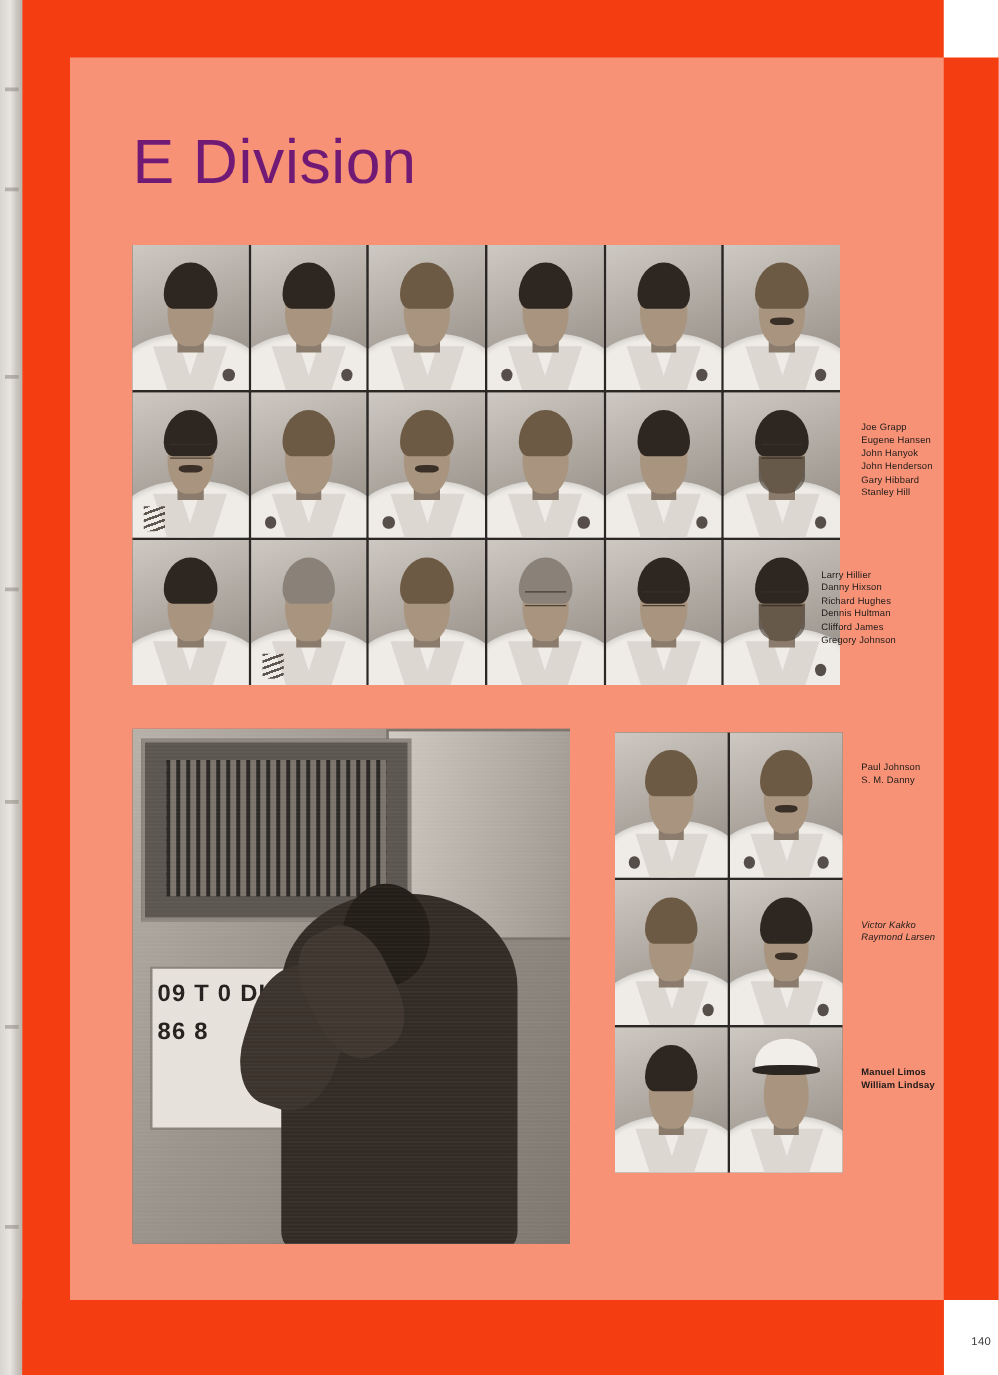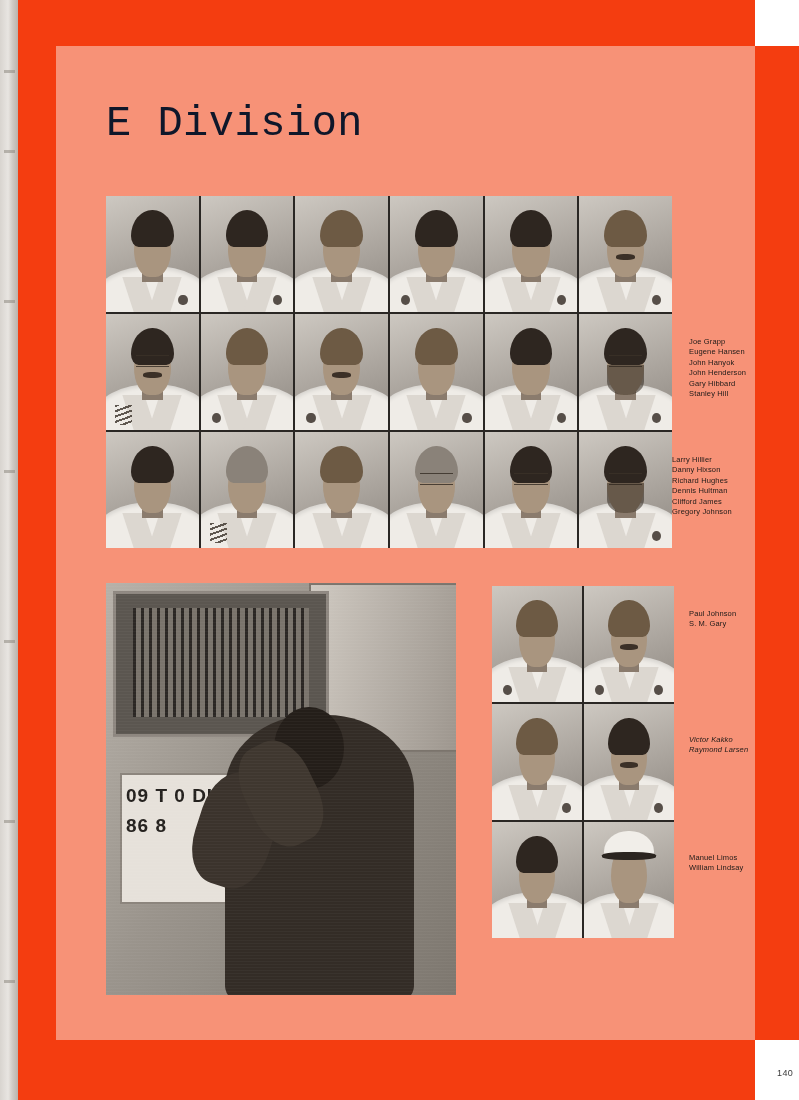--- a/index.html
+++ b/index.html
@@ -78,25 +78,25 @@
     bottom: 22px;
     font-size: 9px;
     color: #3a3a3a;
     letter-spacing: 0.3px;
   }
   
   .title {
     position: absolute;
     left: 106px;
     top: 100px;
-    font-size: 42px;
+    font-size: 50px;
     font-weight: 400;
-    color: #0f172a;
+    color: #701a75;
     letter-spacing: 0.5px;
-    font-family: Liberation Mono, monospace;
+    font-family: Liberation Sans, sans-serif;
   }
 
   
   .grid-block {
     position: absolute;
     background: #2a2724;
     display: grid;
     gap: 2px;
     padding: 0;
     box-sizing: border-box;
@@ -353,24 +353,24 @@
   .caption {
     position: absolute;
     font-size: 7.5px;
     line-height: 10.4px;
     color: #1d1a18;
     letter-spacing: 0.15px;
     white-space: pre-line;
   }
   #cap-row1 { left: 689px; top: 218px; }
   #cap-row2 { left: 689px; top: 337px; }
-  #cap-row3 { left: 672px; top: 455px; }
+  #cap-row3 { left: 657px; top: 455px; }
   #cap-r1   { left: 689px; top: 609px; }
   #cap-r2   { left: 689px; top: 735px; font-style: italic; }
-  #cap-r3   { left: 689px; top: 853px; }
+  #cap-r3   { left: 689px; top: 853px; font-weight: bold; }
 </style>
 </head>
 <body>
 
 <div id="page">
 
   <div class="binding">
     <div class="binding-notch" style="top:70px"></div>
     <div class="binding-notch" style="top:150px"></div>
     <div class="binding-notch" style="top:300px"></div>
@@ -664,21 +664,21 @@
 John Henderson
 Gary Hibbard
 Stanley Hill</div>
   <div class="caption" id="cap-row3">Larry Hillier
 Danny Hixson
 Richard Hughes
 Dennis Hultman
 Clifford James
 Gregory Johnson</div>
   <div class="caption" id="cap-r1">Paul Johnson
-S. M. Gary</div>
+S. M. Danny</div>
   <div class="caption" id="cap-r2">Victor Kakko
 Raymond Larsen</div>
   <div class="caption" id="cap-r3">Manuel Limos
 William Lindsay</div>
 
   <div class="bottom-band"></div>
   <div class="page-number">140</div>
 </div>
 
 </body></html>

